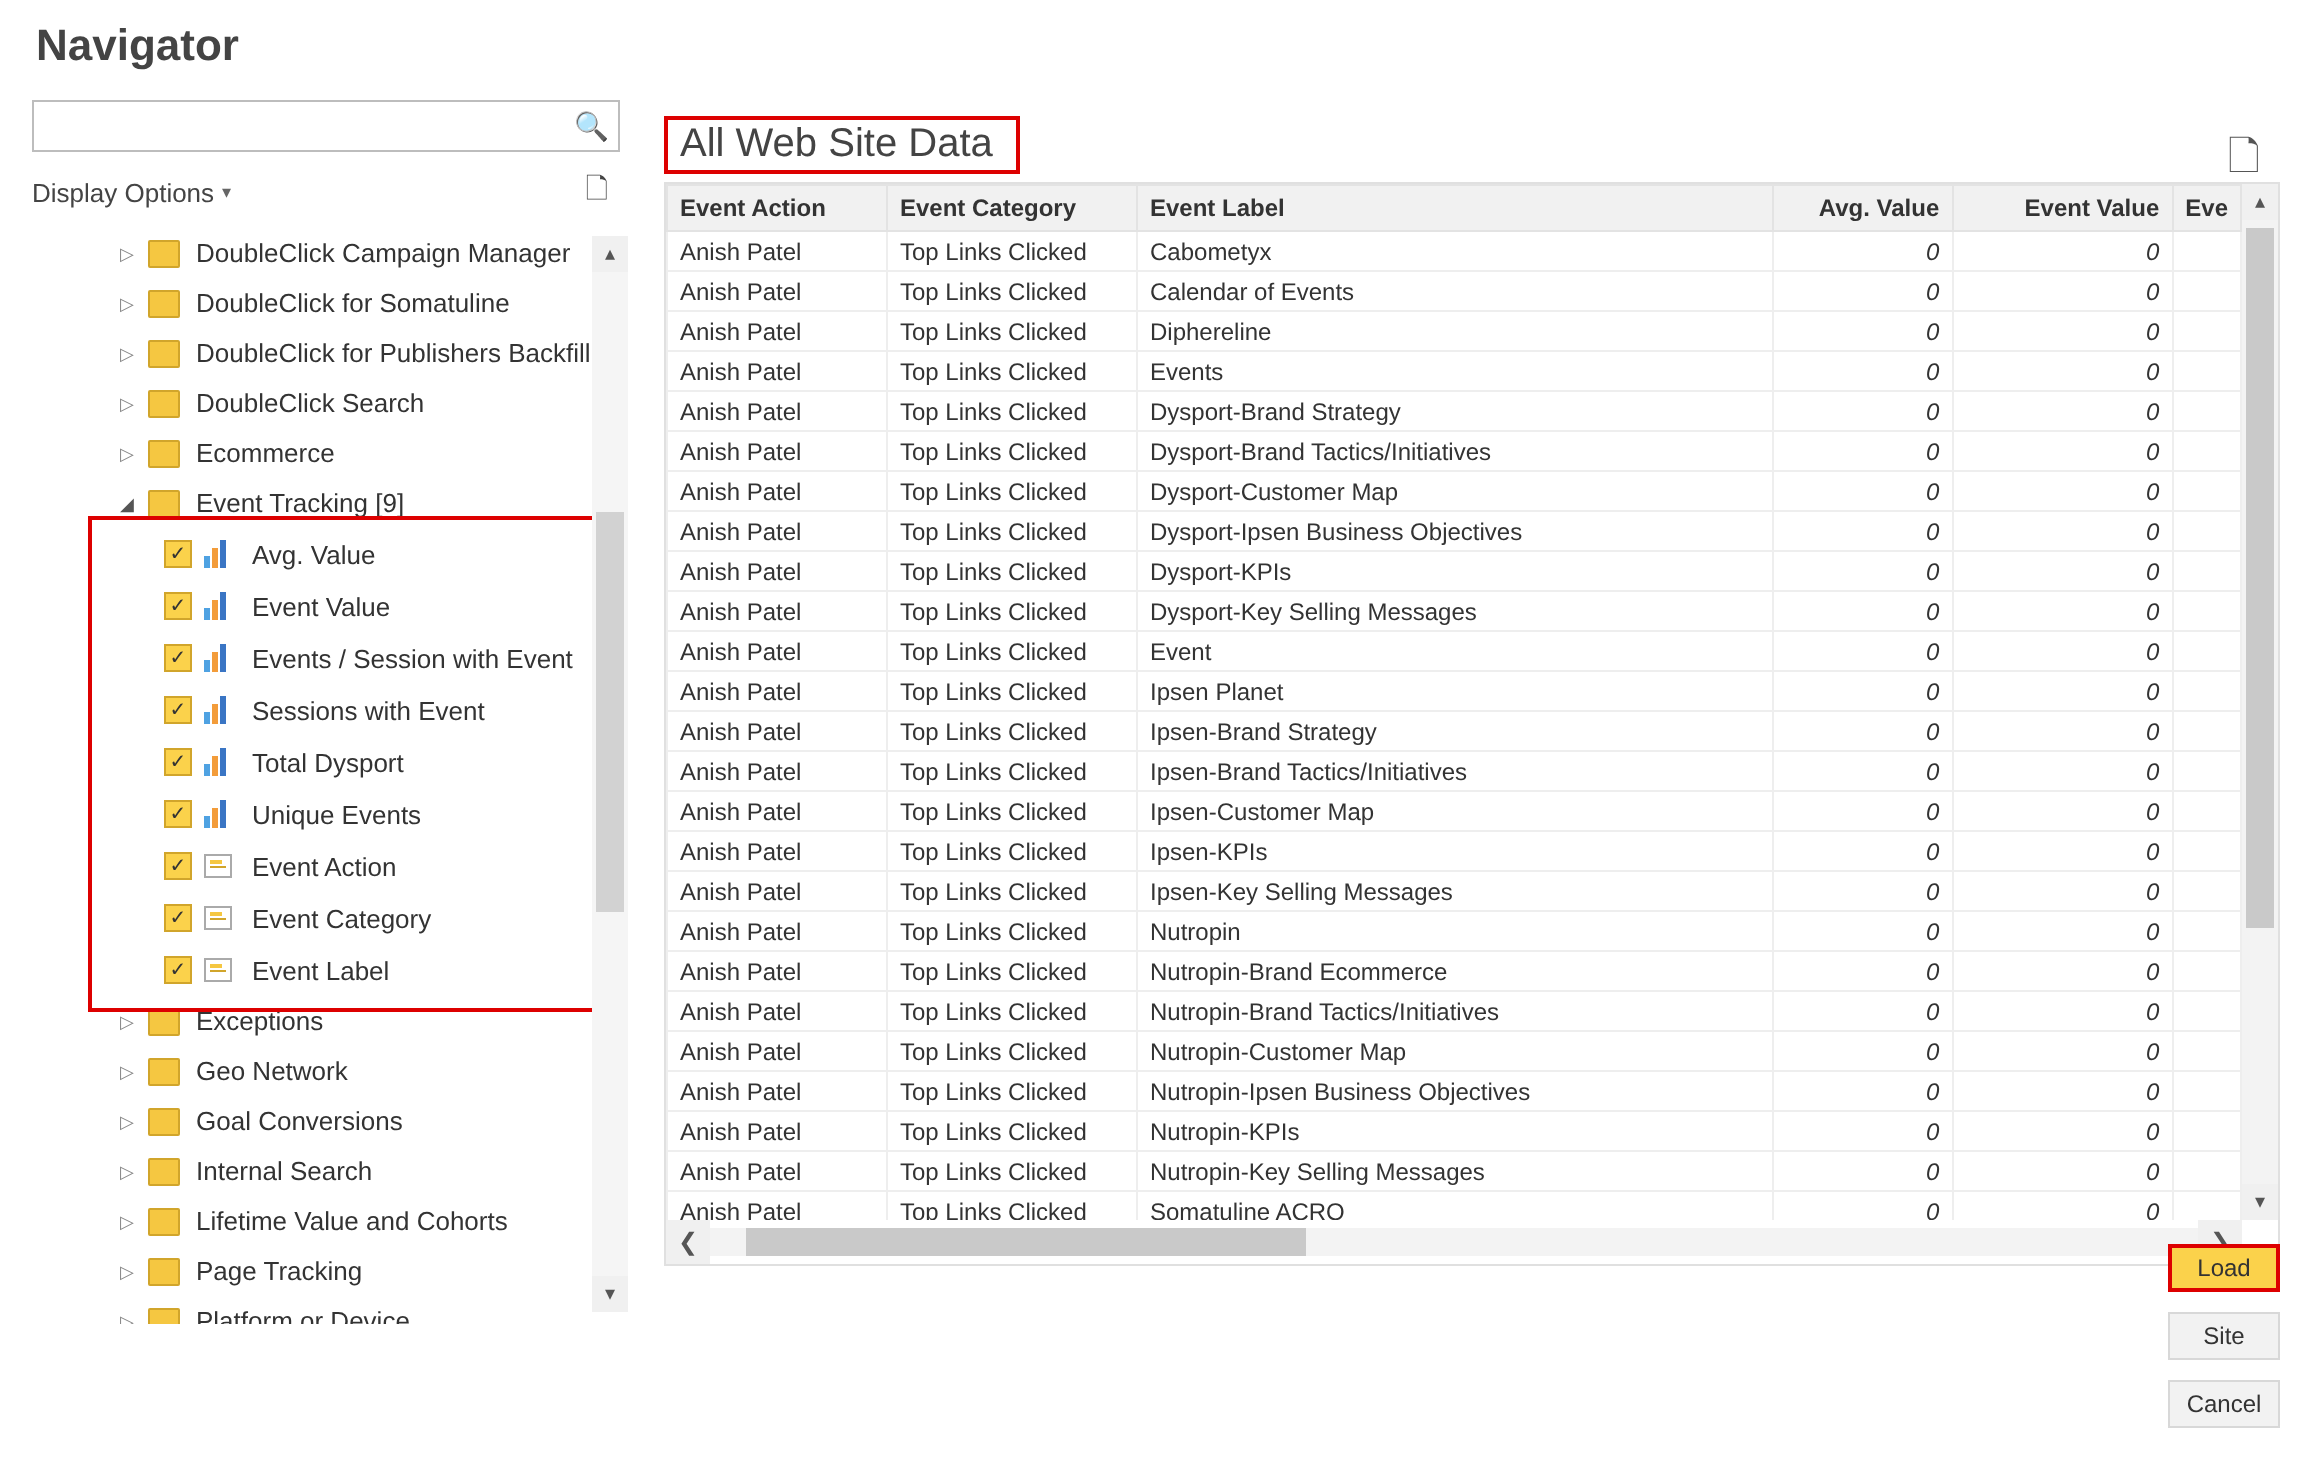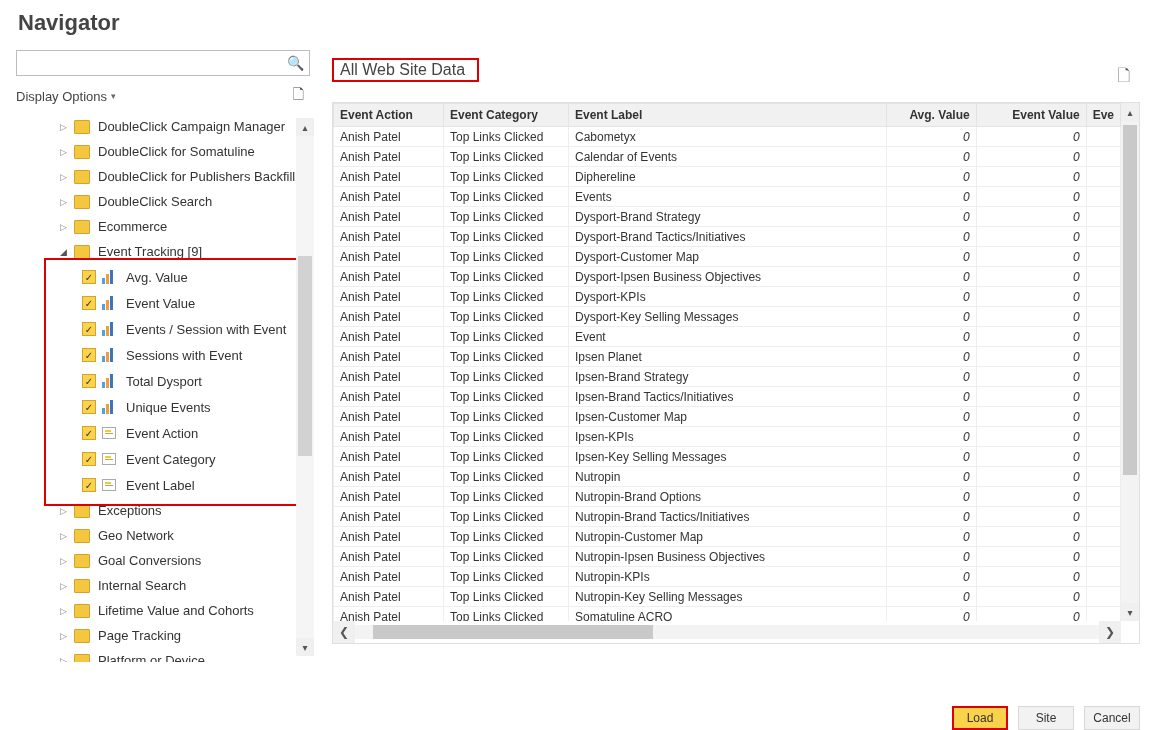--- a/index.html
+++ b/index.html
@@ -42,21 +42,21 @@
   .mini-bars span { width:3px; display:block; }
   .mini-bars .b1 { height:6px; background:#4FA2E2; }
   .mini-bars .b2 { height:10px; background:#F39C3A; }
   .mini-bars .b3 { height:14px; background:#3A75C4; }
   .dim-ico { width:14px; height:12px; border:1px solid #aaa; position:relative; }
   .dim-ico::after { content:""; position:absolute; left:2px; right:2px; top:5px; border-top:1px solid #d1a52b; }
   .dim-ico::before { content:""; position:absolute; left:2px; top:2px; width:6px; height:2px; background:#f5c741; }
 
   
   .right-col { flex:1; position: relative; padding:0 4px; }
-  .right-title { font-size: 16px; font-weight:300; color:#444; padding: 8px 4px 20px 8px; display:flex; align-items:center; position:relative; }
+  .right-title { font-size: 20px; font-weight:300; color:#444; padding: 8px 4px 4px 8px; display:flex; align-items:center; position:relative; }
   .right-title-box { border:2px solid #d00; padding: 1px 12px 1px 6px; display:inline-block; }
   .right-title .refresh { position:absolute; right:16px; top:14px; color:#555; }
 
   .table-container { border: 1px solid #e0e0e0; margin: 0 6px 0 8px; height: 542px; overflow:hidden; position:relative;}
   .table-scroll-v { position:absolute; right:0; top:0; bottom:22px; width:18px; background:#fff; }
   .table-scroll-v .arrow-up, .table-scroll-v .arrow-down { width:18px; height:18px; display:flex; align-items:center; justify-content:center; font-size:10px; color:#555; background:#f0f0f0; }
   .table-scroll-v .arrow-down { position:absolute; bottom:0; }
   .table-scroll-v .track { position:absolute; top:18px; bottom:18px; left:0; right:0; background:#f3f3f3; }
   .table-scroll-v .thumb { position:absolute; left:2px; right:2px; top:4px; height:350px; background:#c9c9c9; }
 
@@ -65,21 +65,21 @@
   .table-scroll-h .track { flex:1; height:14px; background:#f3f3f3; position:relative; }
   .table-scroll-h .thumb { position:absolute; left:18px; width:280px; top:0; bottom:0; background:#c9c9c9; }
 
   table { border-collapse: collapse; width: calc(100% - 18px); font-size: 12px; }
   th { background: #f1f1f1; text-align:left; font-weight:600; padding: 4px 6px; border: 1px solid #e3e3e3; color:#333; }
   td { padding: 2px 6px; border: 1px solid #eee; color:#333; height: 20px; }
   th.num, td.num { text-align: right; font-style: italic; color: #333; }
   th.num { font-style: normal; }
 
   
-  .footer { position:absolute; bottom: 0; right: 10px; display:flex; gap: 10px; }
+  .footer { position:absolute; bottom: 16px; right: 10px; display:flex; gap: 10px; flex-direction: column; }
   .btn { width: 56px; height: 24px; font-size: 12px; display:flex; align-items:center; justify-content:center; background:#f2f2f2; border:1px solid #d8d8d8; cursor:pointer; }
   .btn.load { background:#fbd24b; border:2px solid #d00; font-weight:400; }
 </style>
 </head>
 <body>
 
 <div class="navigator-title">Navigator</div>
 
 <div class="layout">
 
@@ -436,21 +436,21 @@
               <td>Anish Patel</td>
               <td>Top Links Clicked</td>
               <td>Nutropin</td>
               <td class="num">0</td>
               <td class="num">0</td>
               <td></td>
             </tr>
             <tr>
               <td>Anish Patel</td>
               <td>Top Links Clicked</td>
-              <td>Nutropin-Brand Options</td>
+              <td>Nutropin-Brand Ecommerce</td>
               <td class="num">0</td>
               <td class="num">0</td>
               <td></td>
             </tr>
             <tr>
               <td>Anish Patel</td>
               <td>Top Links Clicked</td>
               <td>Nutropin-Brand Tactics/Initiatives</td>
               <td class="num">0</td>
               <td class="num">0</td>

